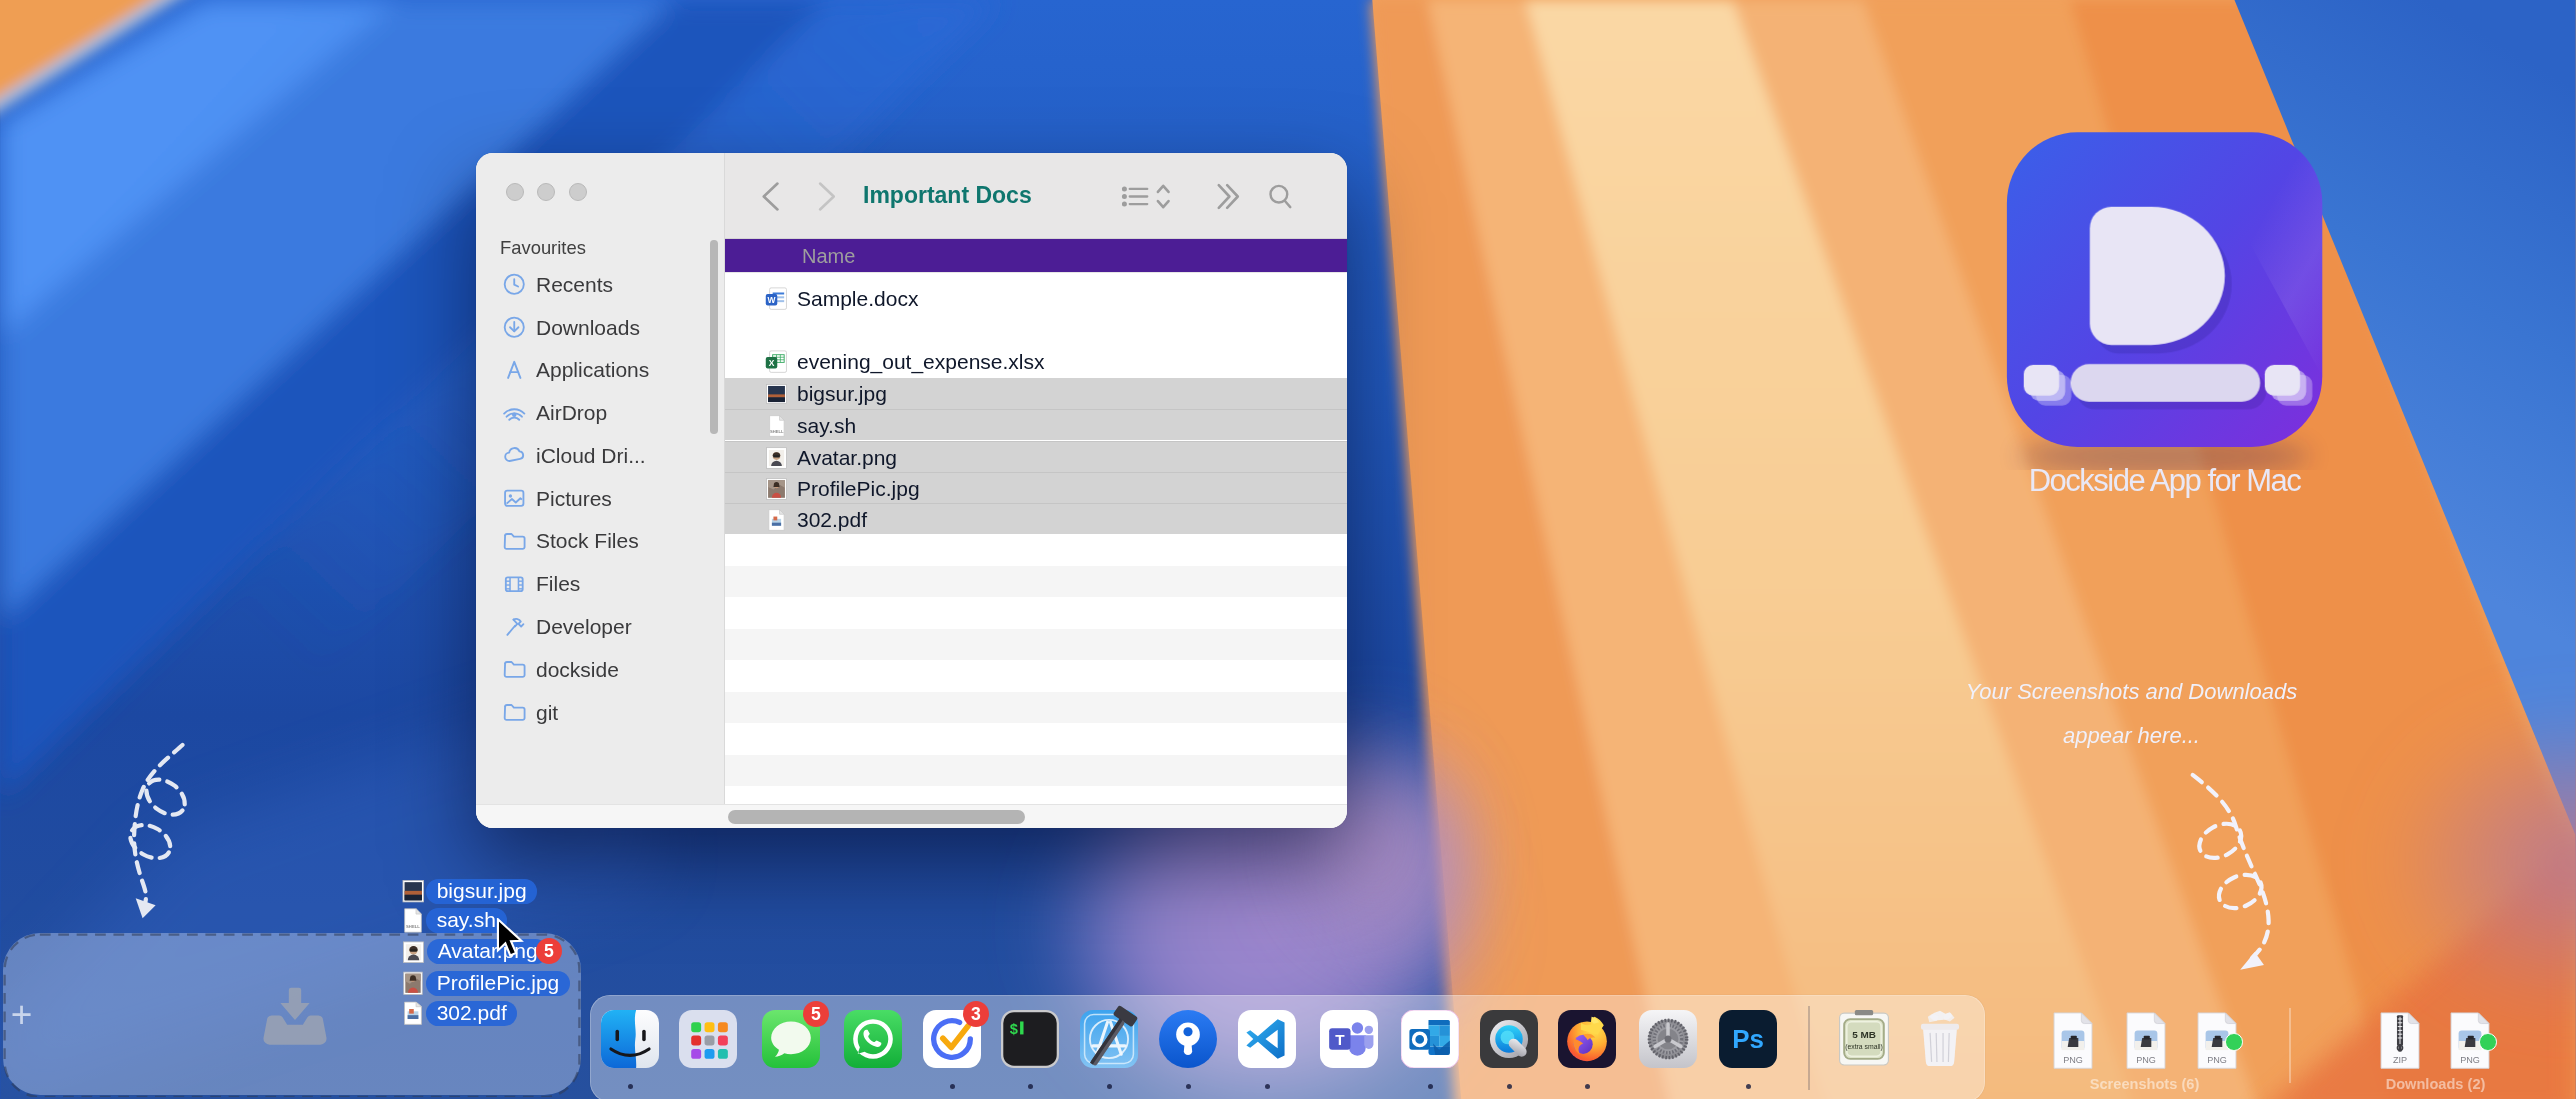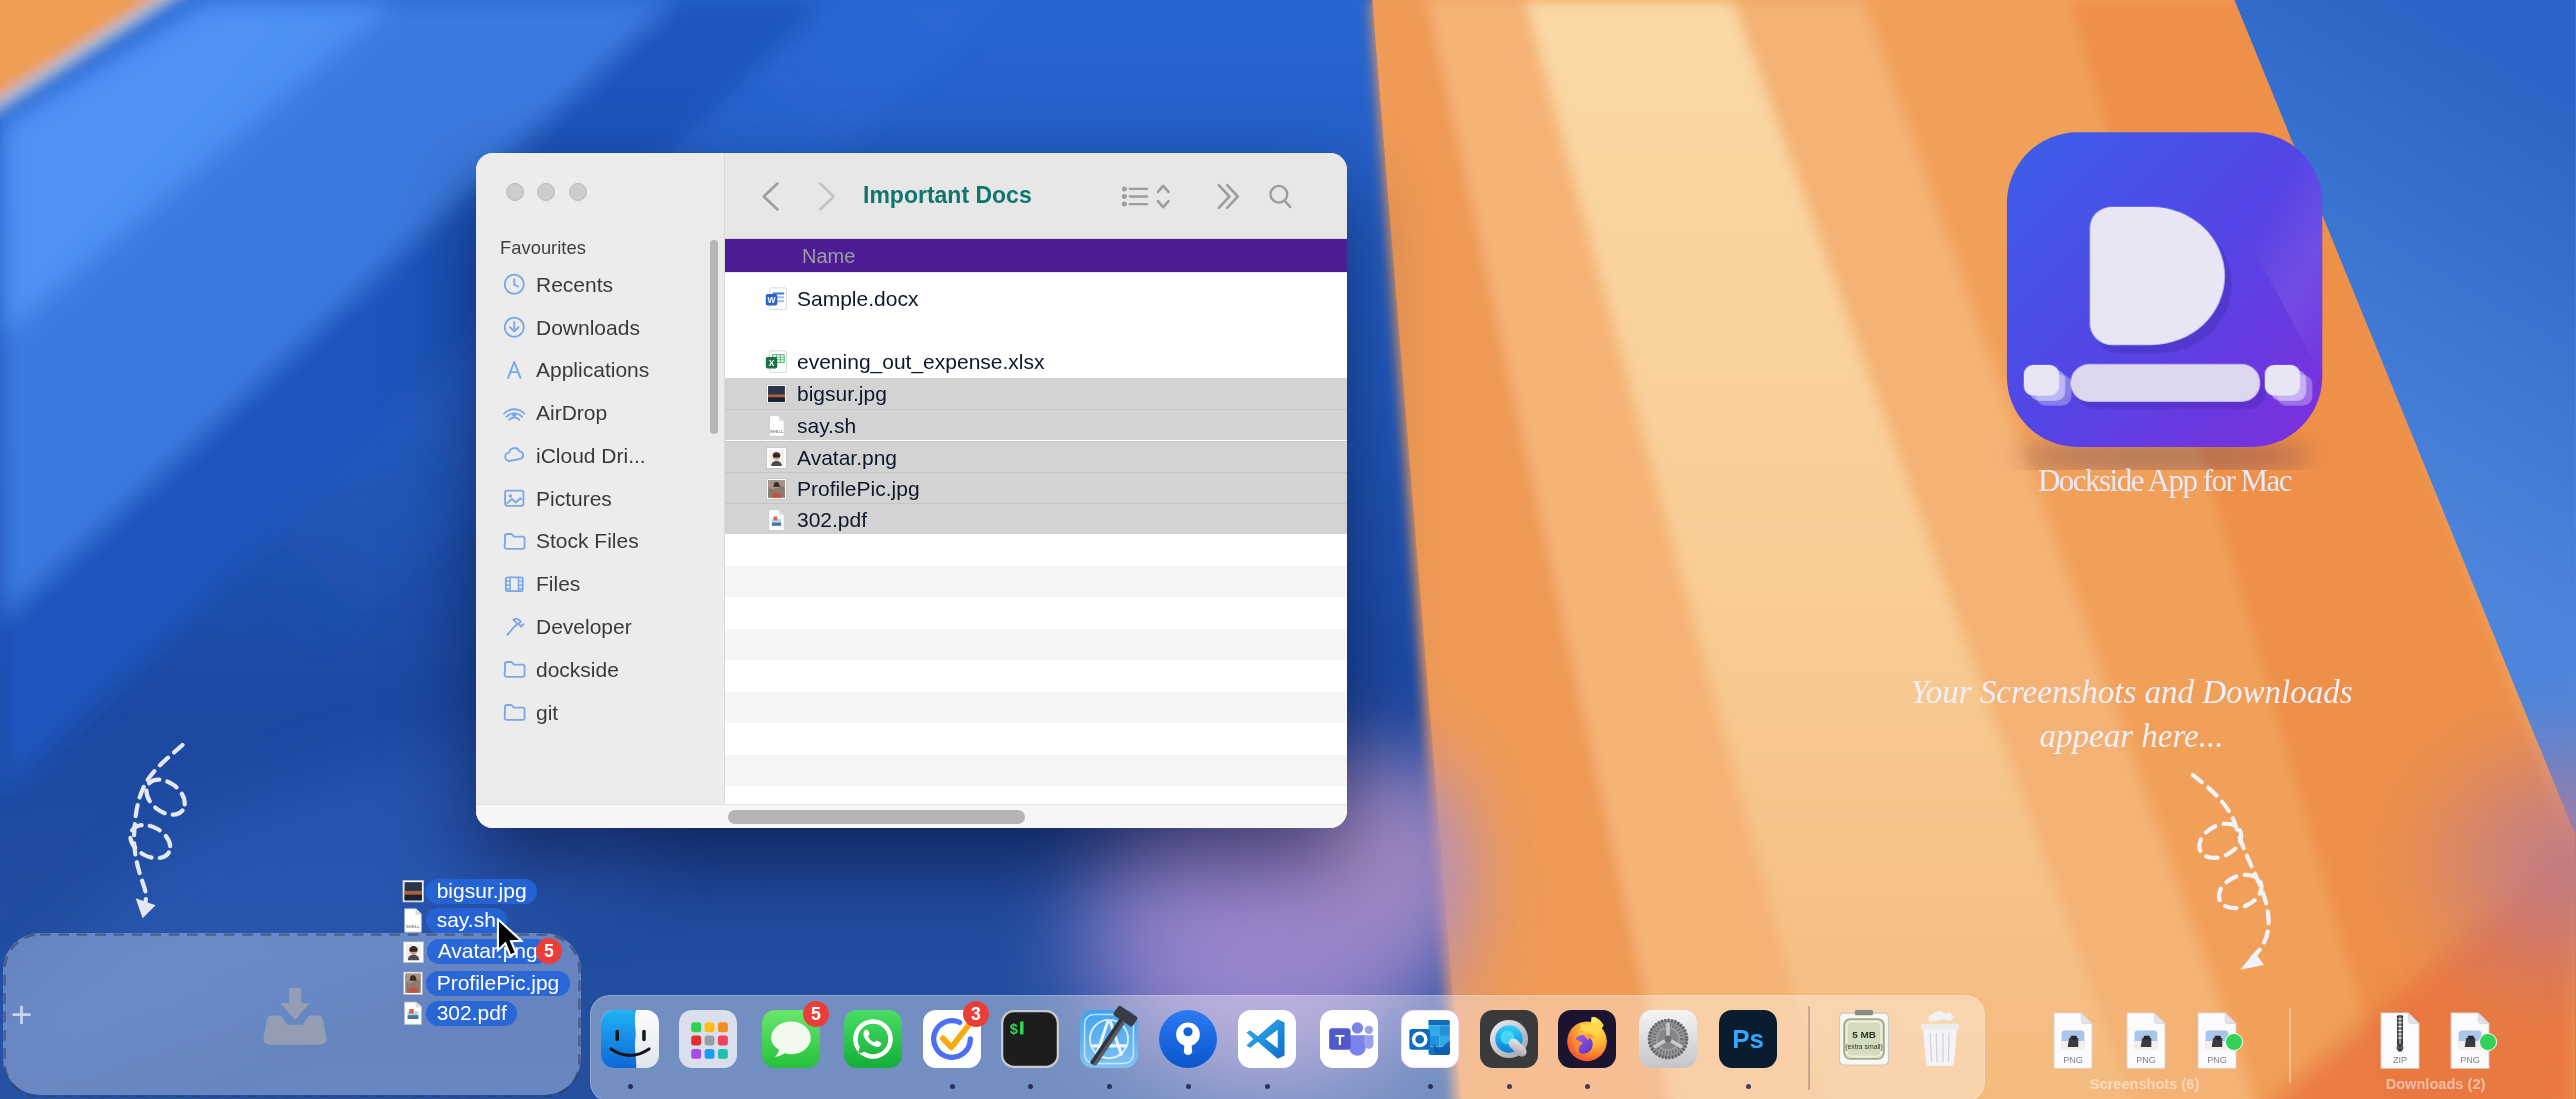--- a/index.html
+++ b/index.html
@@ -22,23 +22,23 @@
 .ric{position:absolute;left:40px;top:3.8px;width:23px;height:24px;}
 #hscrollarea{position:absolute;left:0px;top:651px;width:871px;height:24px;background:#F6F6F6;border-top:0.8px solid #E3E3E3;}
 #hscroll{position:absolute;left:252px;top:4.6px;width:297px;height:14px;border-radius:7px;background:#B4B4B4;}
 
 #dock{position:absolute;left:590px;top:995px;width:1395px;height:107px;border-radius:20px;background:rgba(255,255,255,.36);box-shadow:inset 0 0 0 0.8px rgba(255,255,255,.28),0 0 1.5px rgba(0,0,0,.1);}
 .dicon{position:absolute;top:1010px;width:58px;height:58px;}
 .dot{position:absolute;top:1084px;width:5.4px;height:5.4px;border-radius:50%;background:rgba(20,25,60,.8);}
 .badge{position:absolute;width:26px;height:26px;border-radius:50%;background:#EC3E39;color:#fff;font-size:17.6px;font-weight:bold;text-align:center;line-height:26px;}
 .stklbl{position:absolute;top:1076px;font-size:14.6px;font-weight:600;color:rgba(255,255,255,.5);text-align:center;}
 
-.mono{font-family:Liberation Serif, serif;}
+.mono{font-family:Liberation Sans, sans-serif;}
 #droptext{position:absolute;left:31px;top:690px;width:429px;font-size:33px;font-style:italic;color:#CAD0E4;letter-spacing:0px;white-space:nowrap;}
-#shottext{position:absolute;left:1825px;top:670px;width:613px;text-align:center;font-size:33px;font-style:italic;color:#F0F0FA;line-height:44px;white-space:nowrap;}
+#shottext{position:absolute;left:1825px;top:670px;width:613px;text-align:center;font-size:22px;font-style:italic;color:#F0F0FA;line-height:44px;white-space:nowrap;}
 #dstitle{position:absolute;left:1973px;top:463px;width:383px;text-align:center;font-size:31px;letter-spacing:-1.5px;color:#E9E8F6;}
 
 #dz{position:absolute;left:3.1px;top:933px;width:578px;height:162px;border-radius:37px;background:rgba(195,209,238,.42);}
 #plus{position:absolute;left:6.1px;top:994px;width:31px;text-align:center;font-size:37px;font-weight:300;color:rgba(225,232,245,.8);}
 
 .pill{position:absolute;height:24.5px;border-radius:12.3px;background:rgba(37,101,216,.92);color:#fff;font-size:21px;line-height:24px;padding:0 10.7px;white-space:nowrap;}
 </style>
 </head>
 <body>
 <div id="stage">

